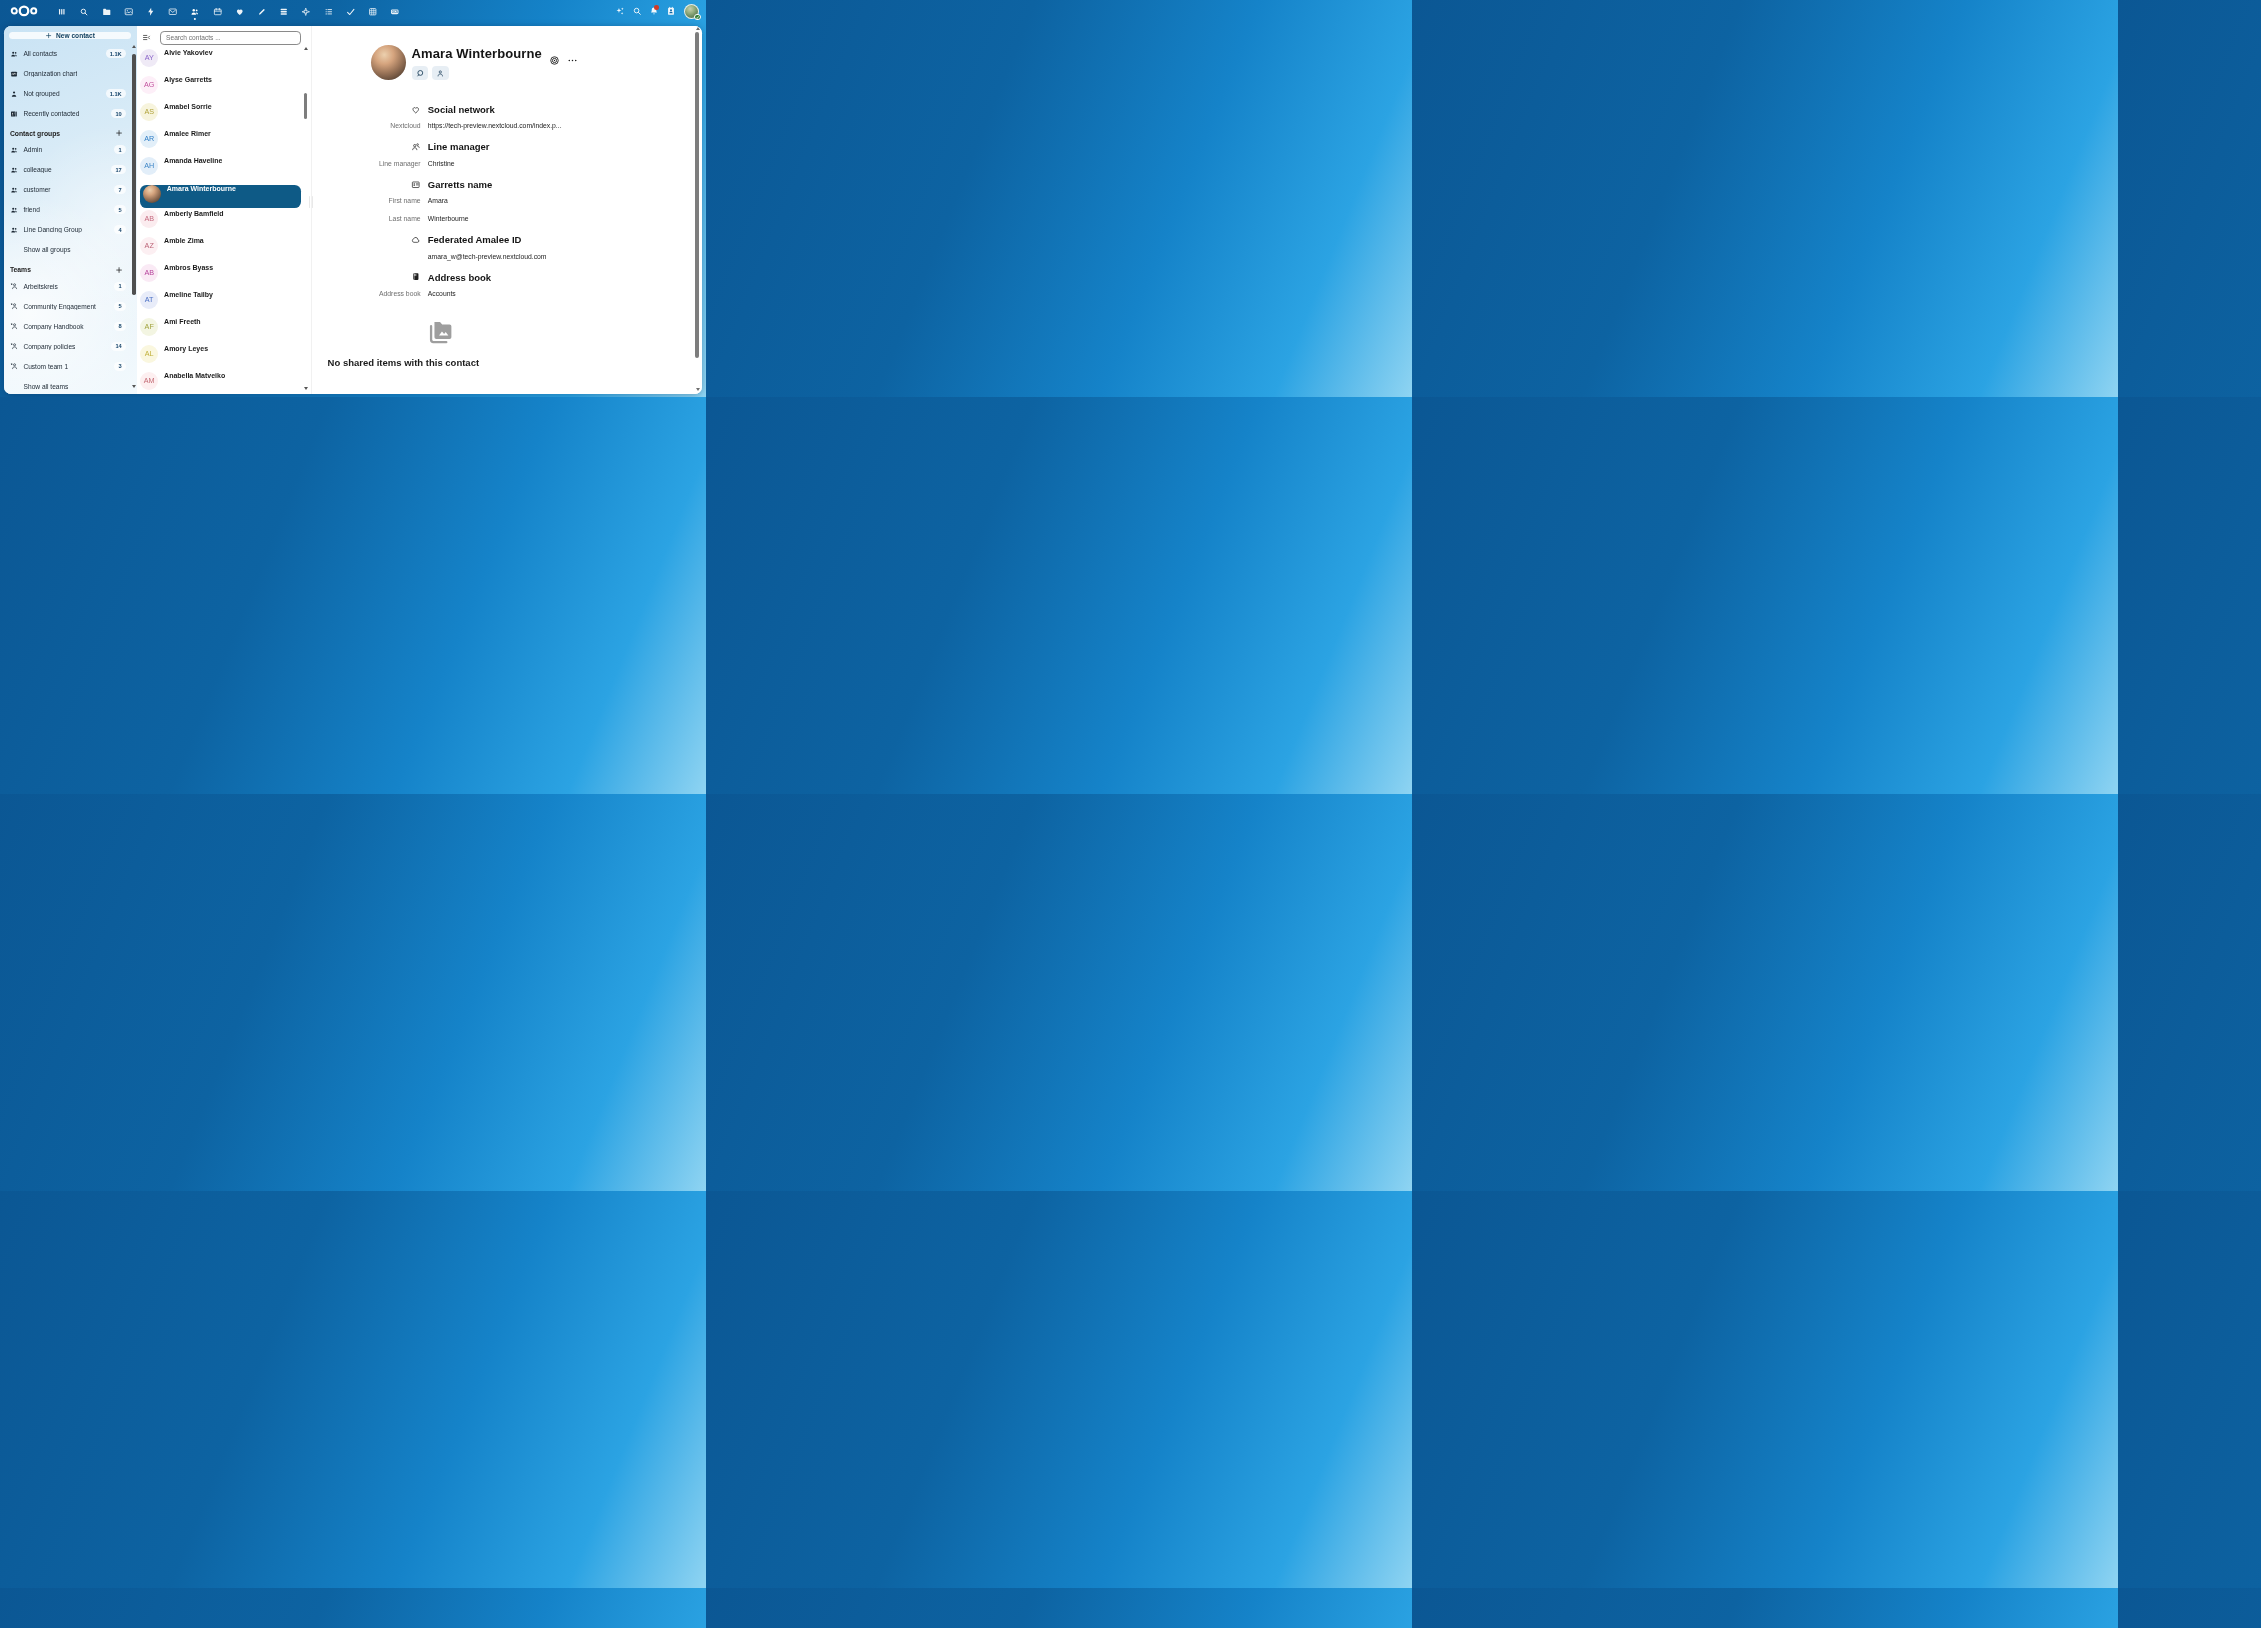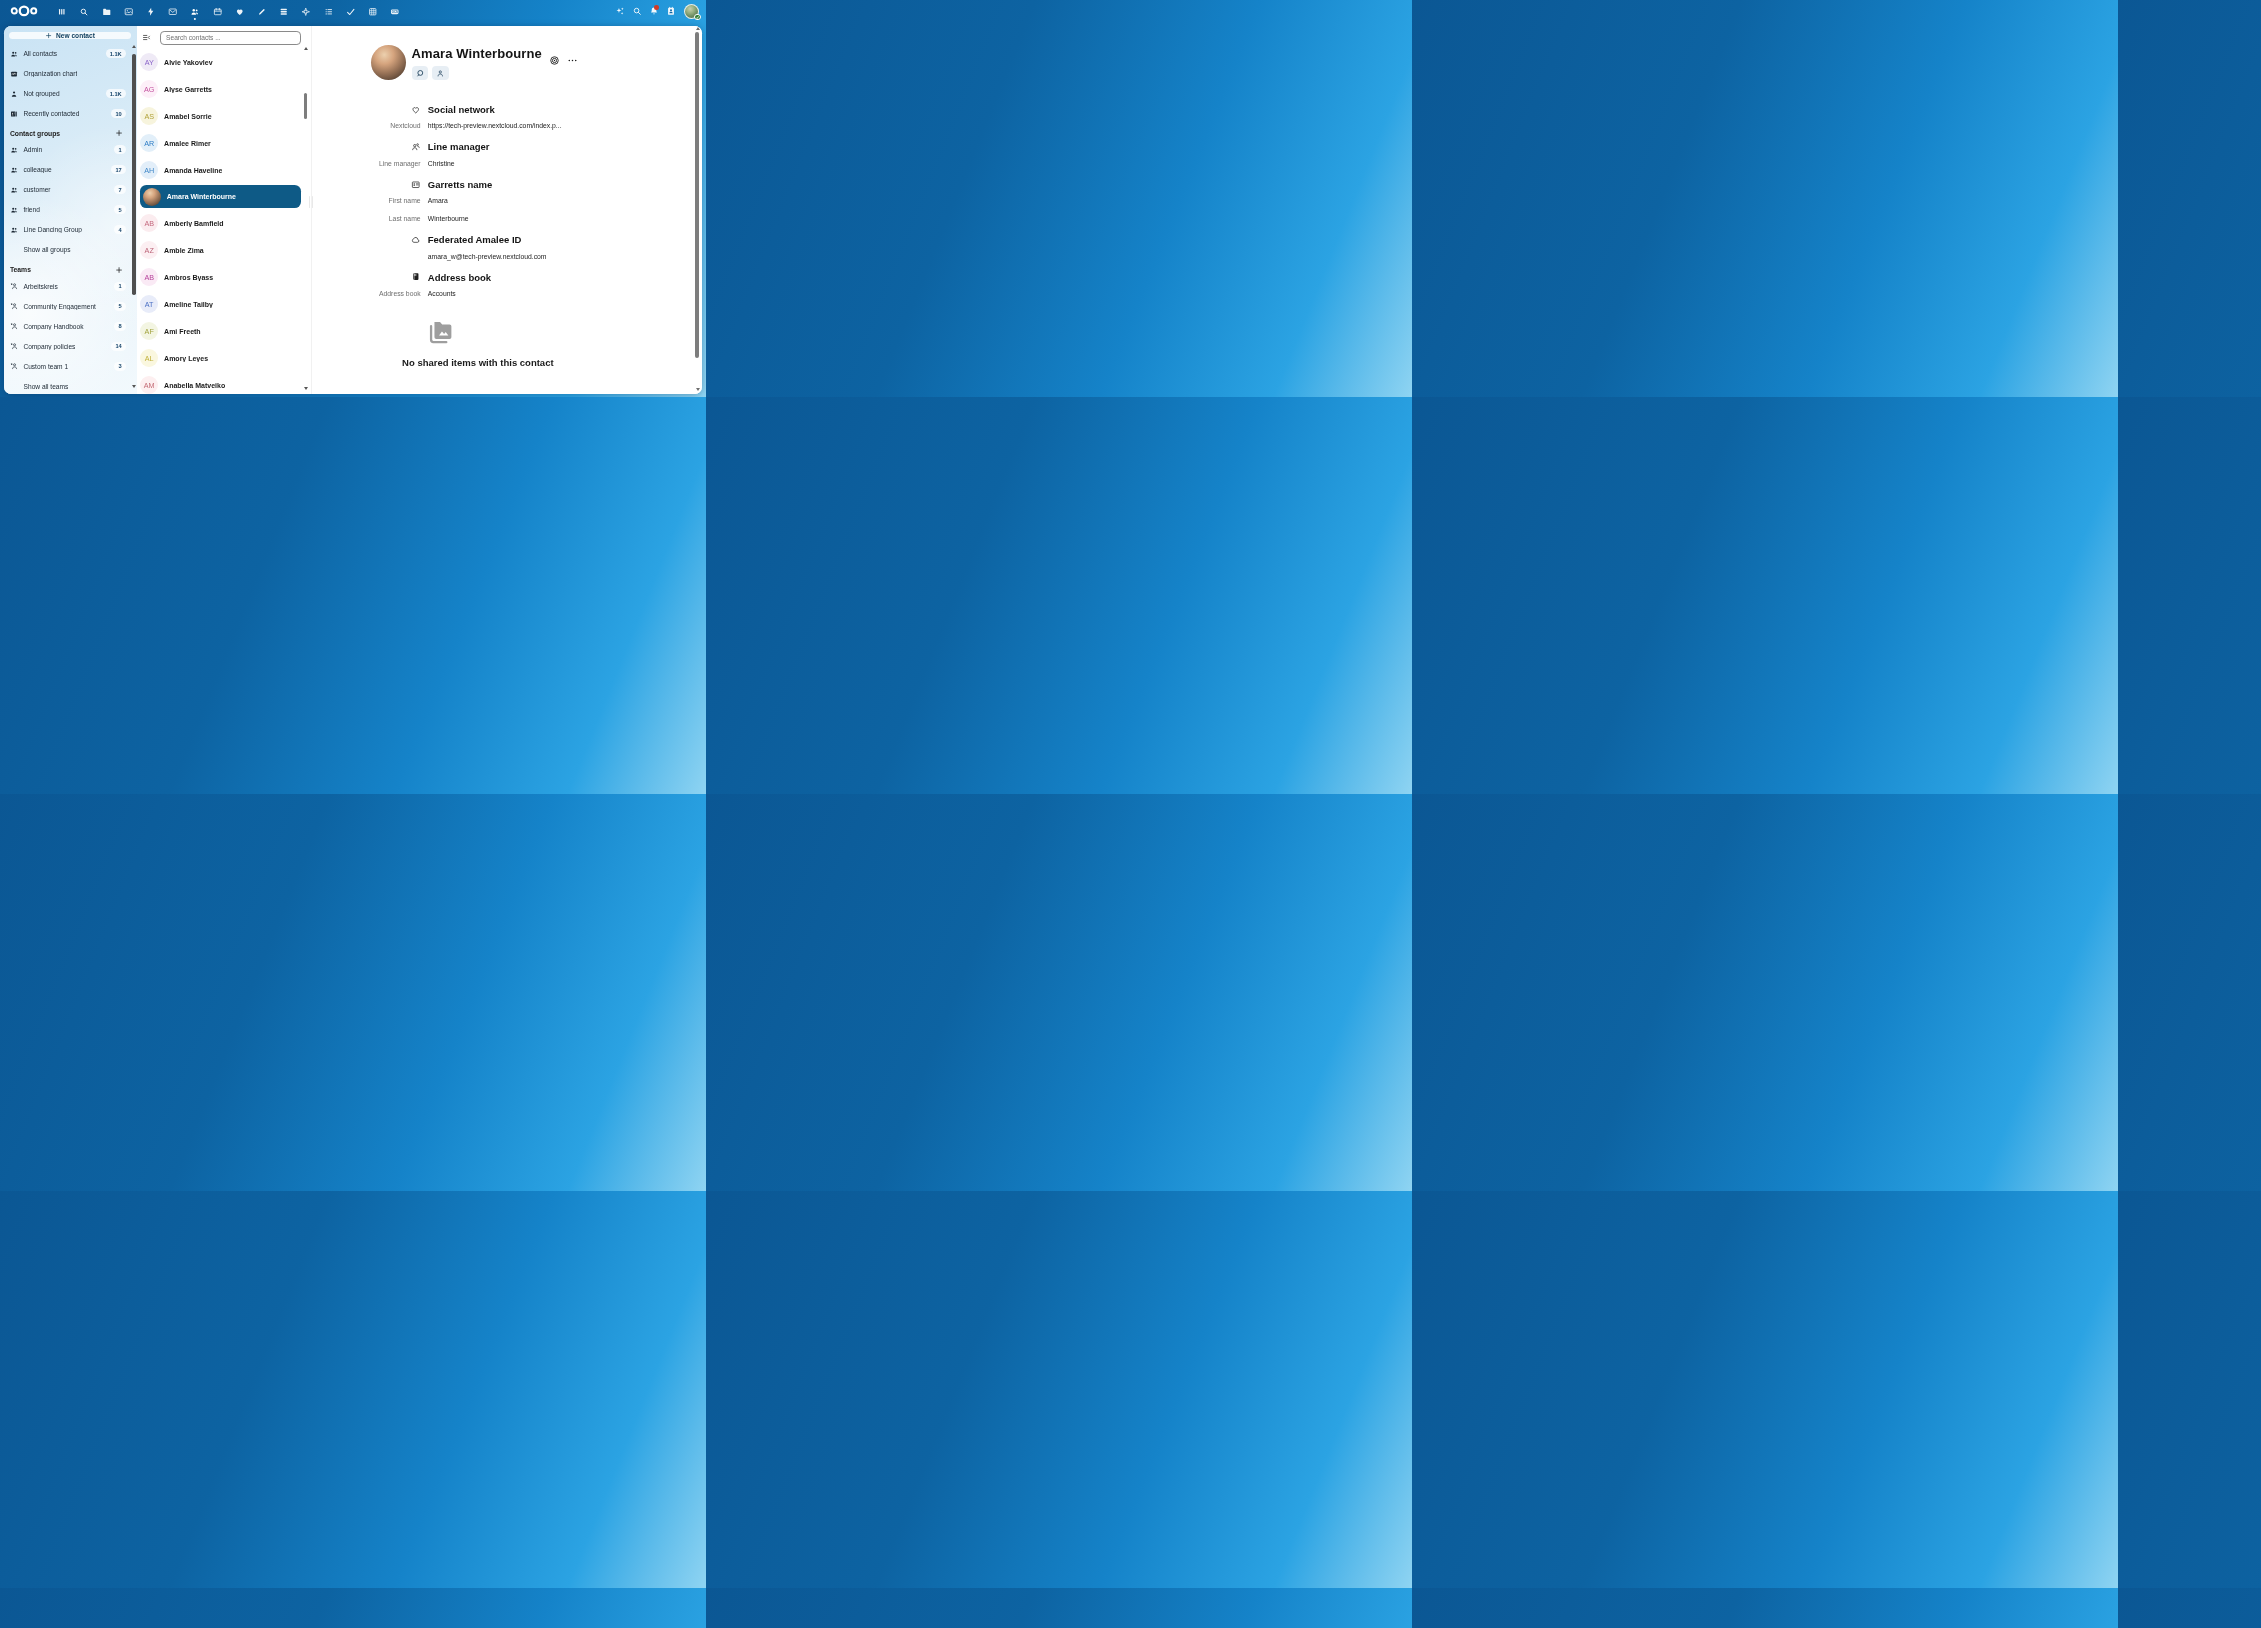--- a/index.html
+++ b/index.html
@@ -62,21 +62,21 @@
   .arr.down{border-top:3.6px solid #555}
 
   
   .list-panel{width:175px;flex:0 0 175px;position:relative;background:#fff;border-right:0.9px solid #f1f1f1}
   .list-head{display:flex;align-items:center;padding:4.5px 4.5px 2.7px 5.4px}
   .collapse-btn{width:13.6px;height:13.6px;border:none;background:none;cursor:pointer;color:#3a3a3a;flex:0 0 13.6px}
   .collapse-btn svg{width:9px;height:9px}
   .search-box{flex:1;margin-left:4.1px;margin-right:5.4px;height:14.5px;border:0.9px solid #8a8a8a;border-radius:4.1px;padding:0 5.4px;font-family:inherit;font-size:6.6px;color:#1b1b1b;outline:none}
   .search-box::placeholder{color:#707070}
   .contact-list{list-style:none;padding-top:0.9px}
-  .contact-row button{width:100%;height:27px;border:none;background:none;display:flex;align-items:center;padding:0 4.5px 0 3.6px;gap:5.9px;cursor:pointer;font-family:inherit}
+  .contact-row button{width:100%;height:27px;border:none;background:none;display:flex;padding:0 4.5px 0 3.6px;gap:5.9px;cursor:pointer;font-family:inherit}
   .avatar{width:18px;height:18px;border-radius:50%;display:flex;align-items:center;justify-content:center;font-size:7.2px;font-weight:500;flex:0 0 18px}
   .avatar.photo{background:radial-gradient(circle at 38% 28%,#ecd0ae 0%,#d5a47e 28%,#9a7458 55%,#5c4636 82%,#3d2f25 100%)}
   .contact-row .cname{font-size:7px;font-weight:bold;color:#1a1a1a;white-space:nowrap;overflow:hidden}
   .contact-row.selected button{background:#0E5A86;border-radius:6.3px;height:23.5px;margin:1.4px 10px 1.4px 3.6px;width:calc(100% - 13.6px);padding-left:2.7px}
   .contact-row.selected .cname{color:#fff}
   
   .list-scroll{position:absolute;right:2.3px;top:20px;bottom:2.7px;width:4.5px}
   .list-scroll .thumb{position:absolute;left:0.5px;width:3.2px;border-radius:1.8px;background:#7d7d7d}
   .list-scroll .arr.up{border-bottom:3.2px solid #555;border-left-width:2.3px;border-right-width:2.3px}
   .list-scroll .arr.down{border-top:3.2px solid #555;border-left-width:2.3px;border-right-width:2.3px}
@@ -95,21 +95,21 @@
   .d-head-icons button{border:none;background:none;cursor:pointer;color:#1b1b1b}
   .d-head-icons svg{width:11px;height:11px}
   .d-sections{position:absolute;left:16px;top:66px;right:13.6px}
   .sec-head{display:grid;grid-template-columns:93px 1fr;column-gap:7.2px;align-items:center;margin:11.8px 0 7.7px 0}
   .sec-head .sic{justify-self:end;color:#1f1f1f}
   .sec-head .sic svg{width:9.5px;height:9.5px}
   .sec-head h3{font-size:9.5px;font-weight:bold;color:#141414}
   .srow{display:grid;grid-template-columns:93px 1fr;column-gap:7.2px;margin-bottom:11px;align-items:baseline}
   .srow .slabel{text-align:right;font-size:6.8px;color:#6e6e6e}
   .srow .svalue{font-size:6.8px;color:#1c1c1c}
-  .empty-state{width:226px;margin-top:20px;text-align:right;color:#9e9e9e}
+  .empty-state{width:226px;margin-top:20px;text-align:left;color:#9e9e9e}
   .empty-state svg{width:29px;height:29px;margin:0 auto}
   .empty-state p{margin-top:11px;font-size:9.5px;font-weight:bold;color:#1b1b1b}
   
   .detail-scroll{position:absolute;right:1.4px;top:0.9px;bottom:1.8px;width:5.4px}
   .detail-scroll .thumb{position:absolute;left:0.5px;width:4.1px;border-radius:2.3px;background:#7d7d7d}
   .detail-scroll .arr.up{border-bottom:3.6px solid #6e6e6e}
   .detail-scroll .arr.down{border-top:3.6px solid #6e6e6e}
 </style>
 </head>
 <body>

